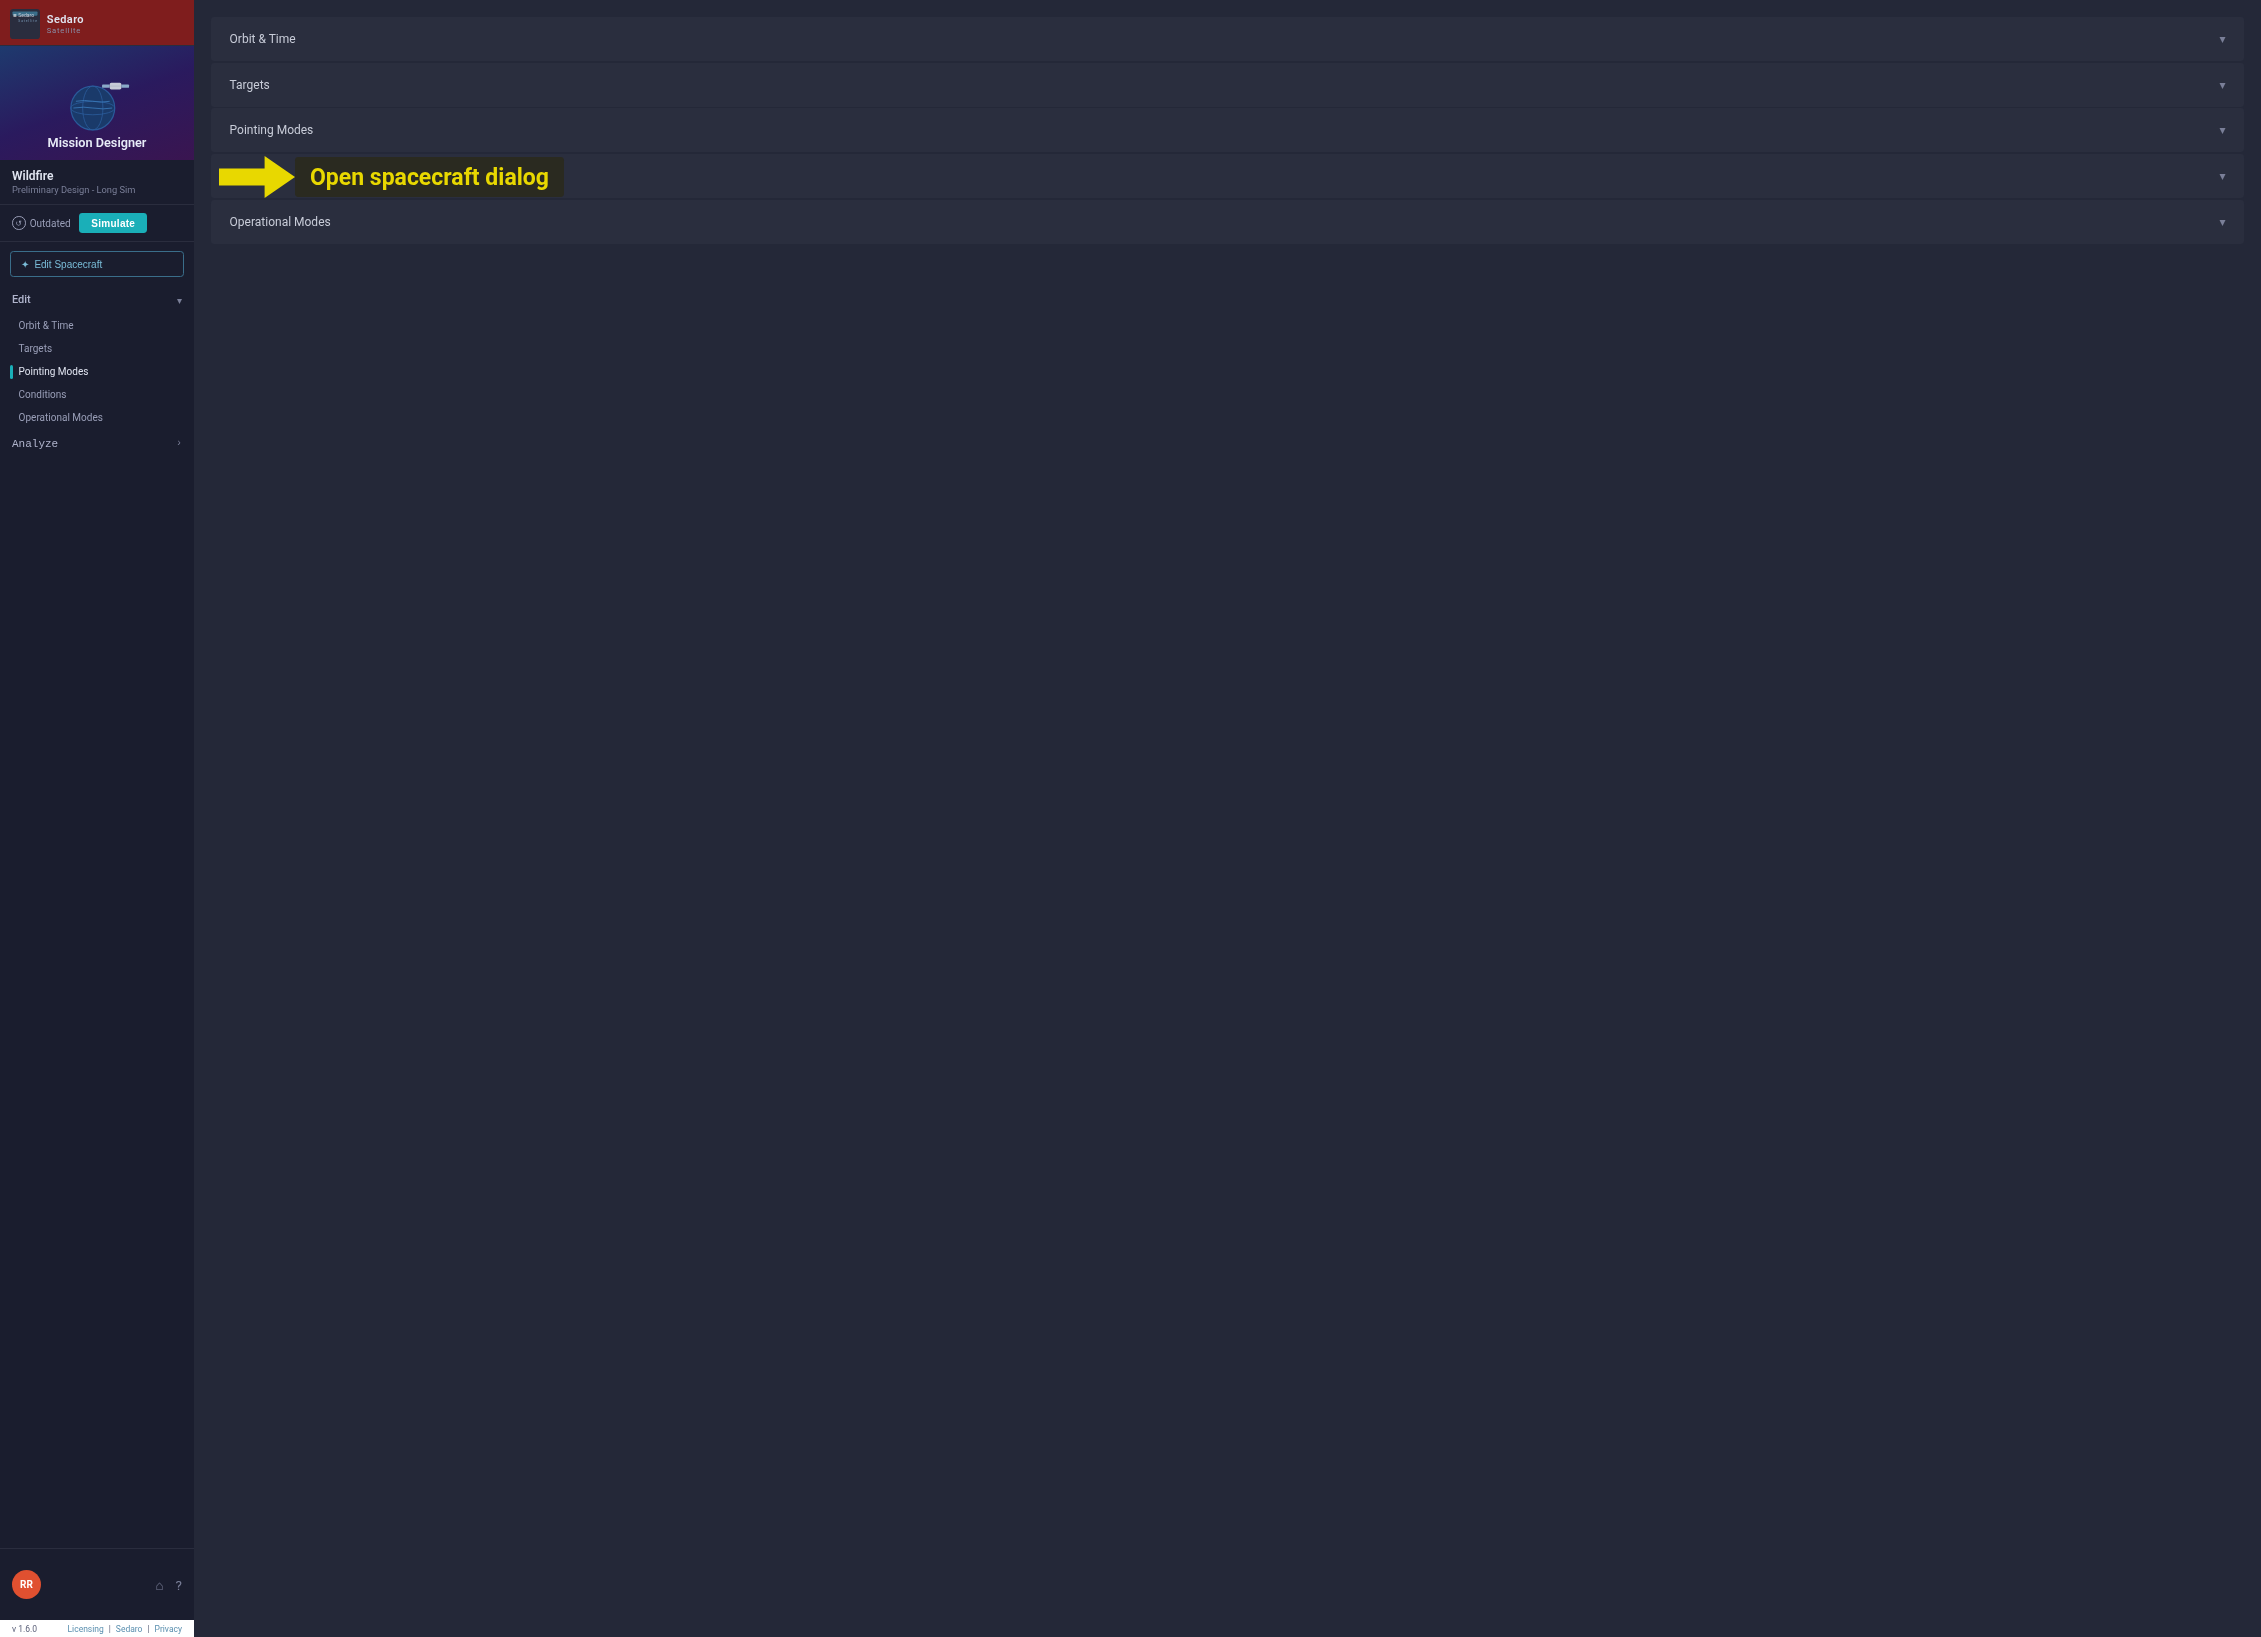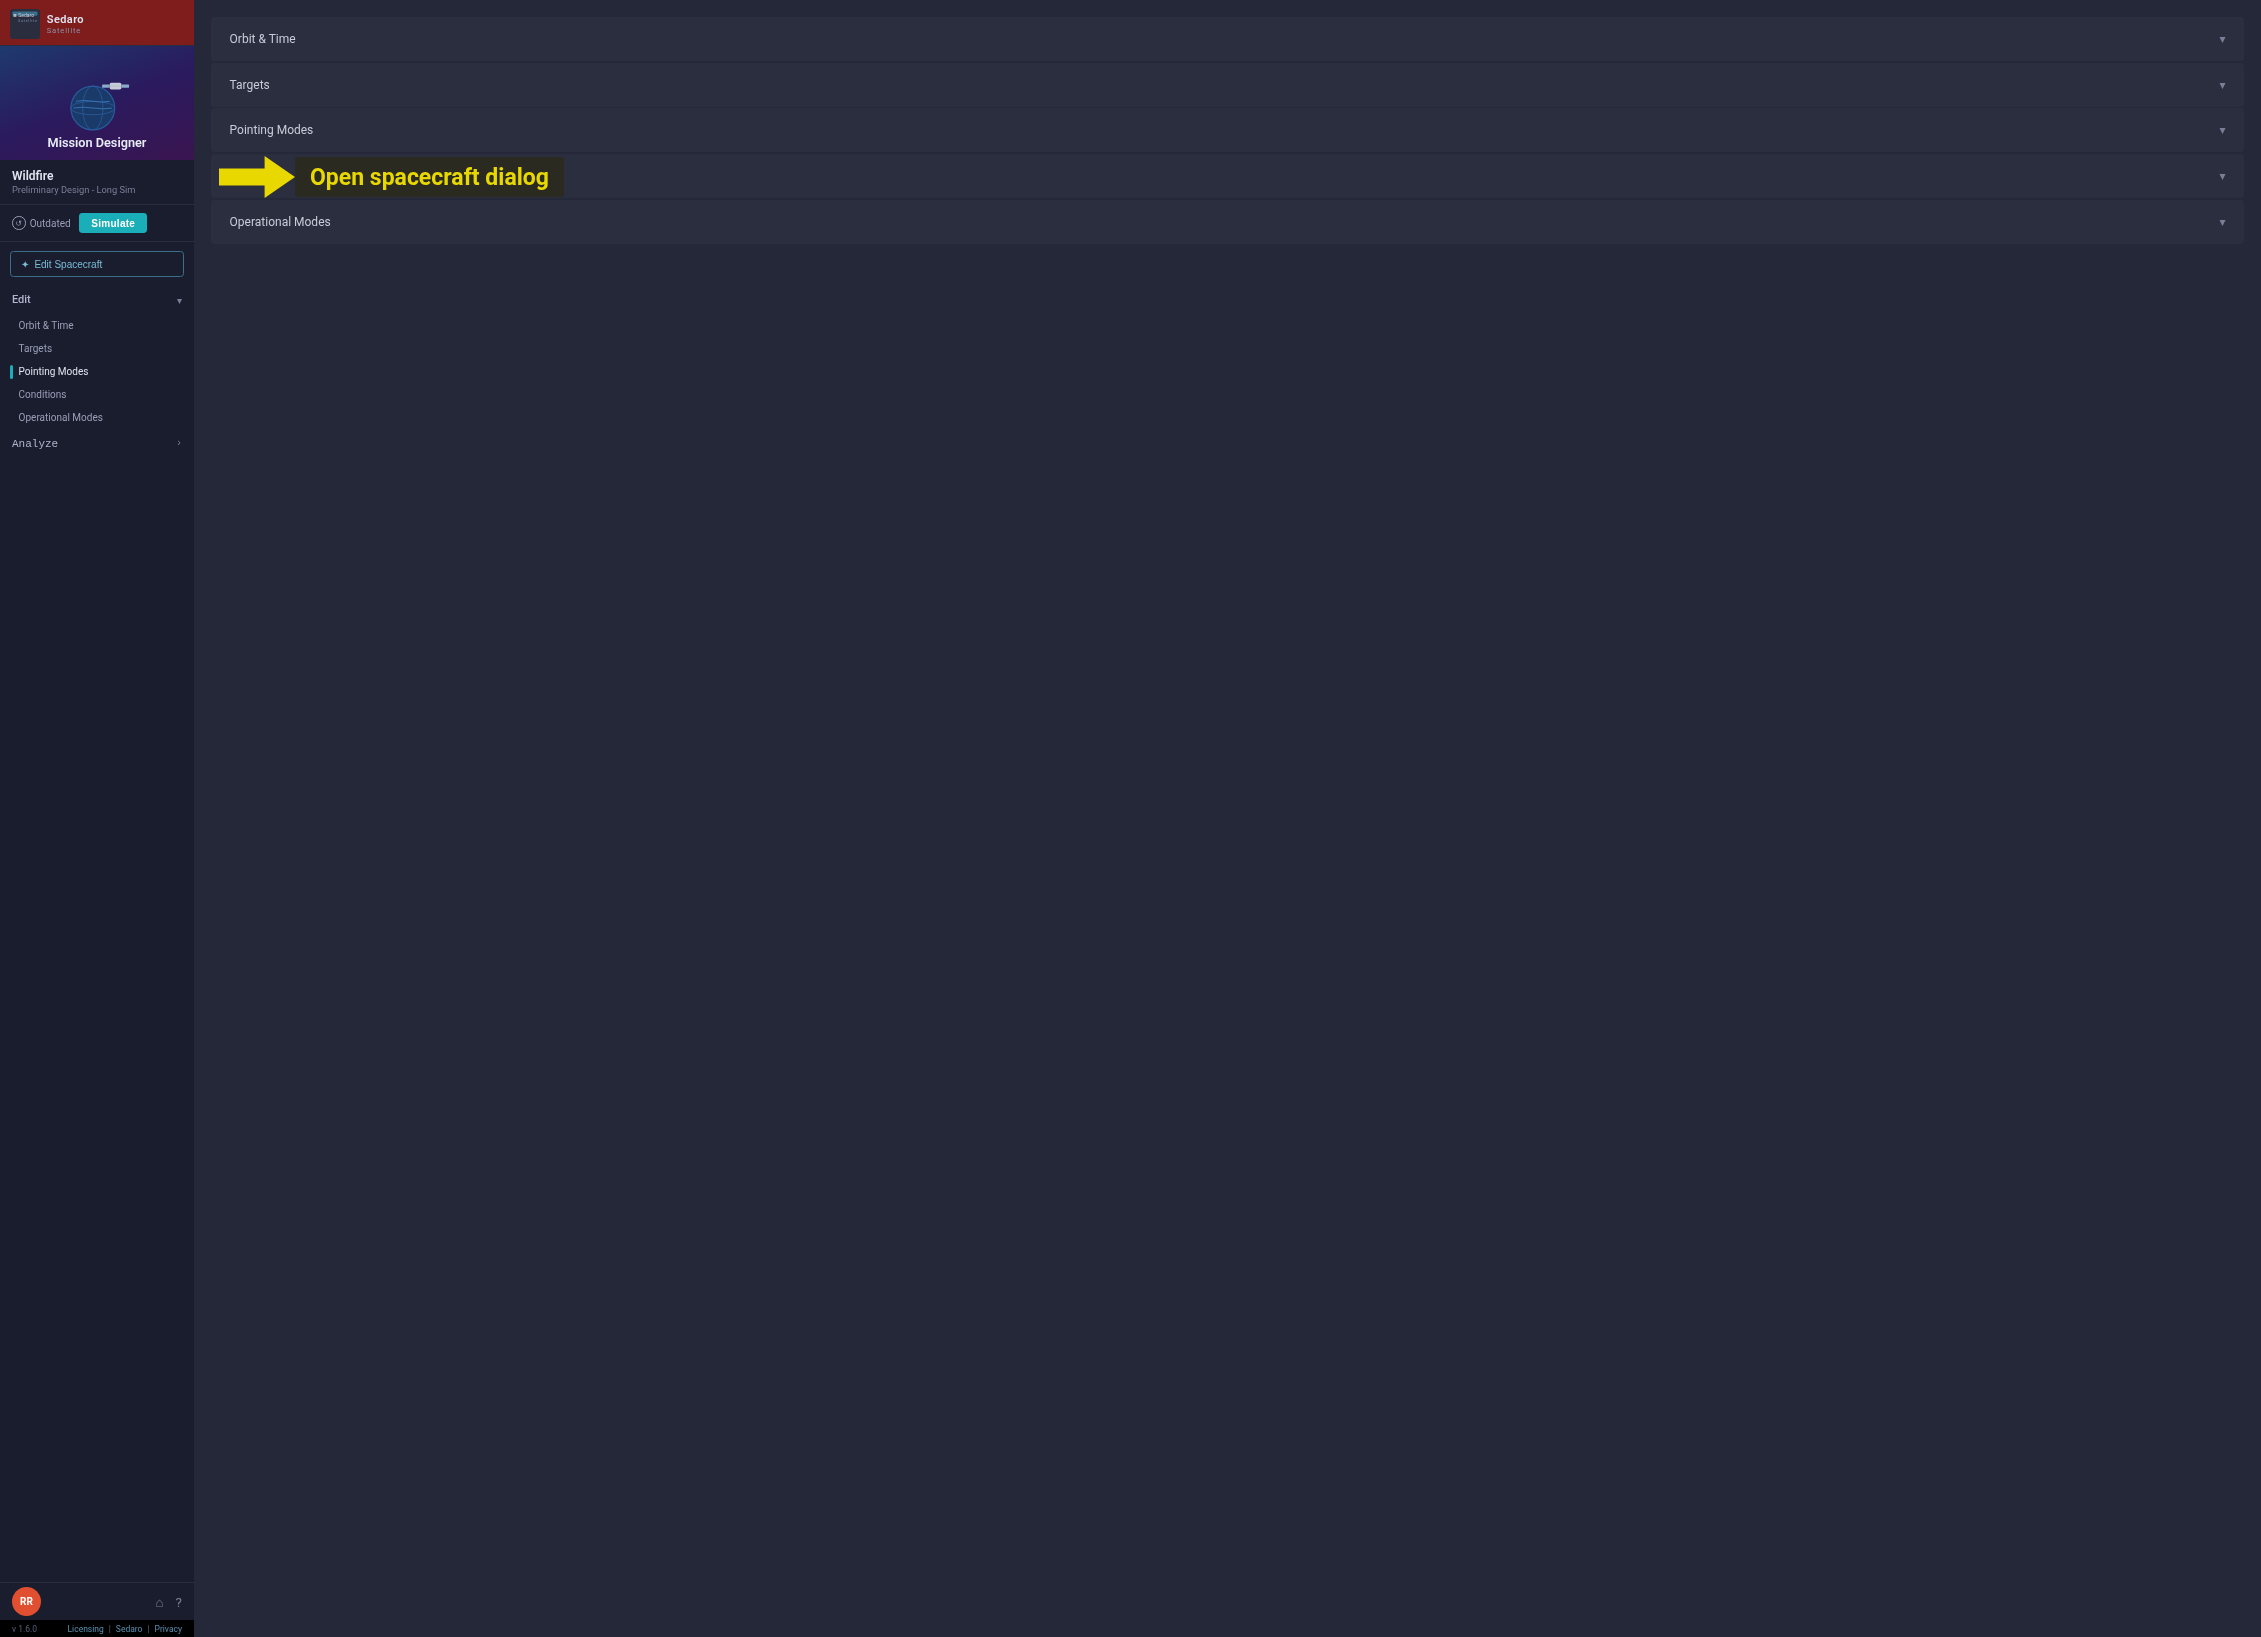--- a/index.html
+++ b/index.html
@@ -212,21 +212,21 @@
       cursor: pointer;
       font-family: Liberation Mono, monospace;
     }
 
     .analyze-chevron {
       font-size: 10px;
       color: #7a7f98;
     }
 
     .sidebar-footer {
-      padding: 4px 12px;
+      padding: 21px 12px;
       display: flex;
       align-items: center;
       justify-content: space-between;
       border-top: 0.8px solid #2a2d3e;
       margin-top: auto;
     }
 
     .avatar {
       width: 29px;
       height: 29px;
@@ -246,21 +246,21 @@
       align-items: center;
     }
 
     .footer-icon {
       color: #7a7f98;
       font-size: 13.5px;
       cursor: pointer;
     }
 
     .version-bar {
-      background: #000000;
+      background: #ffffff;
       padding: 3.4px 12px;
       display: flex;
       align-items: center;
       justify-content: space-between;
       font-size: 8.5px;
       color: #5a5f78;
     }
 
     .version-links {
       display: flex;

